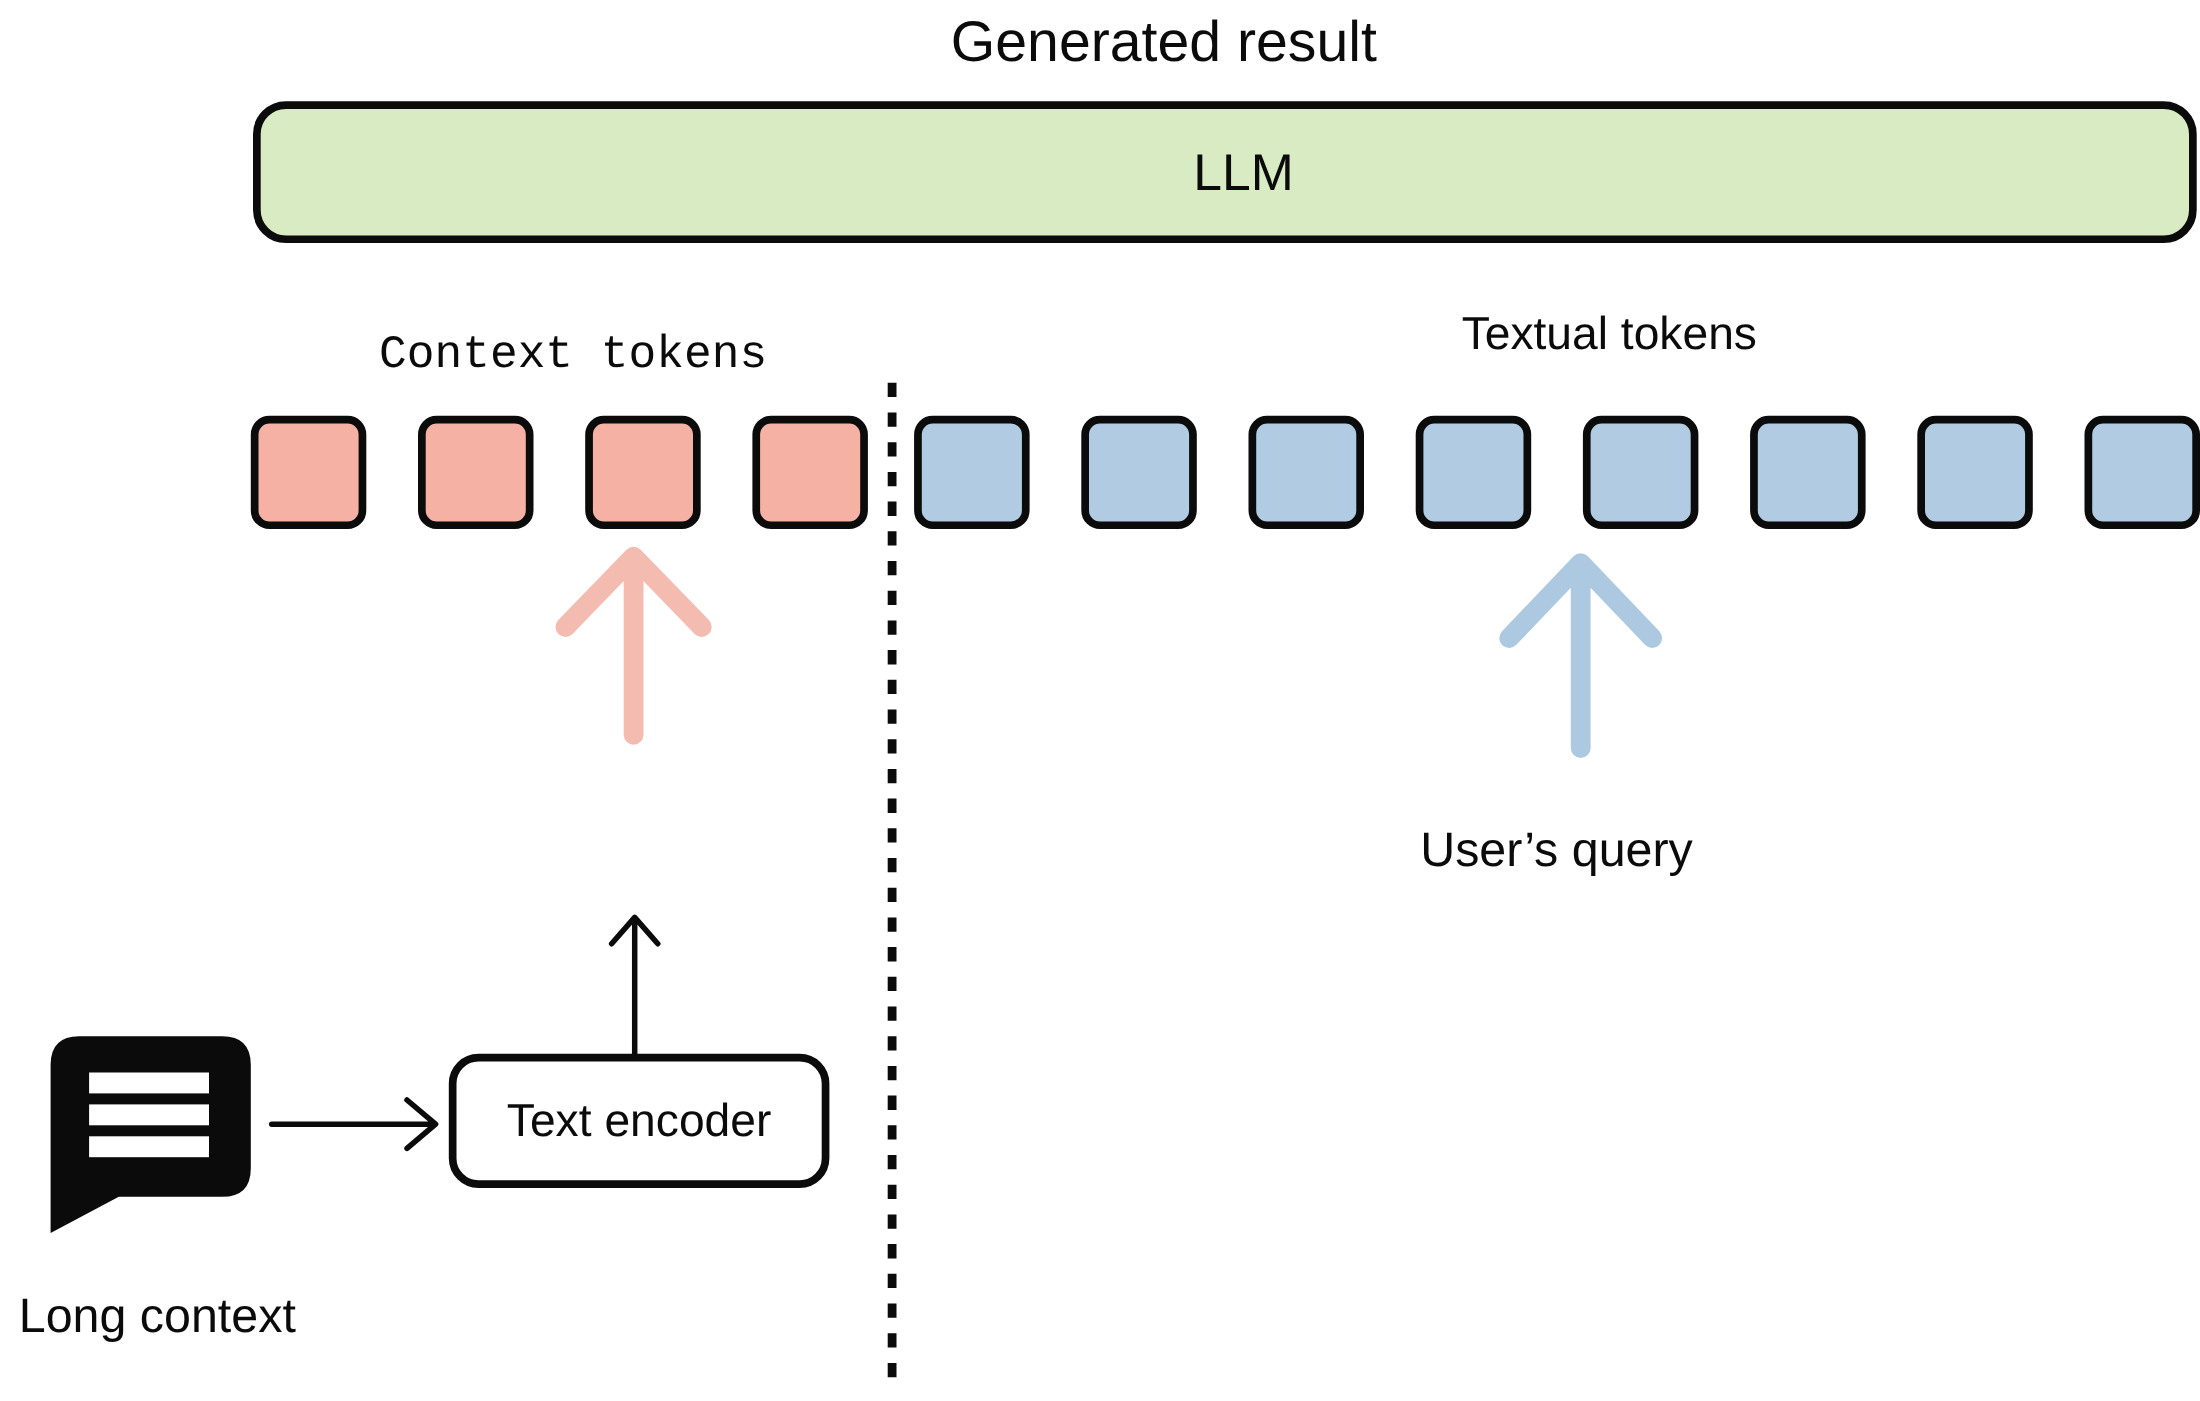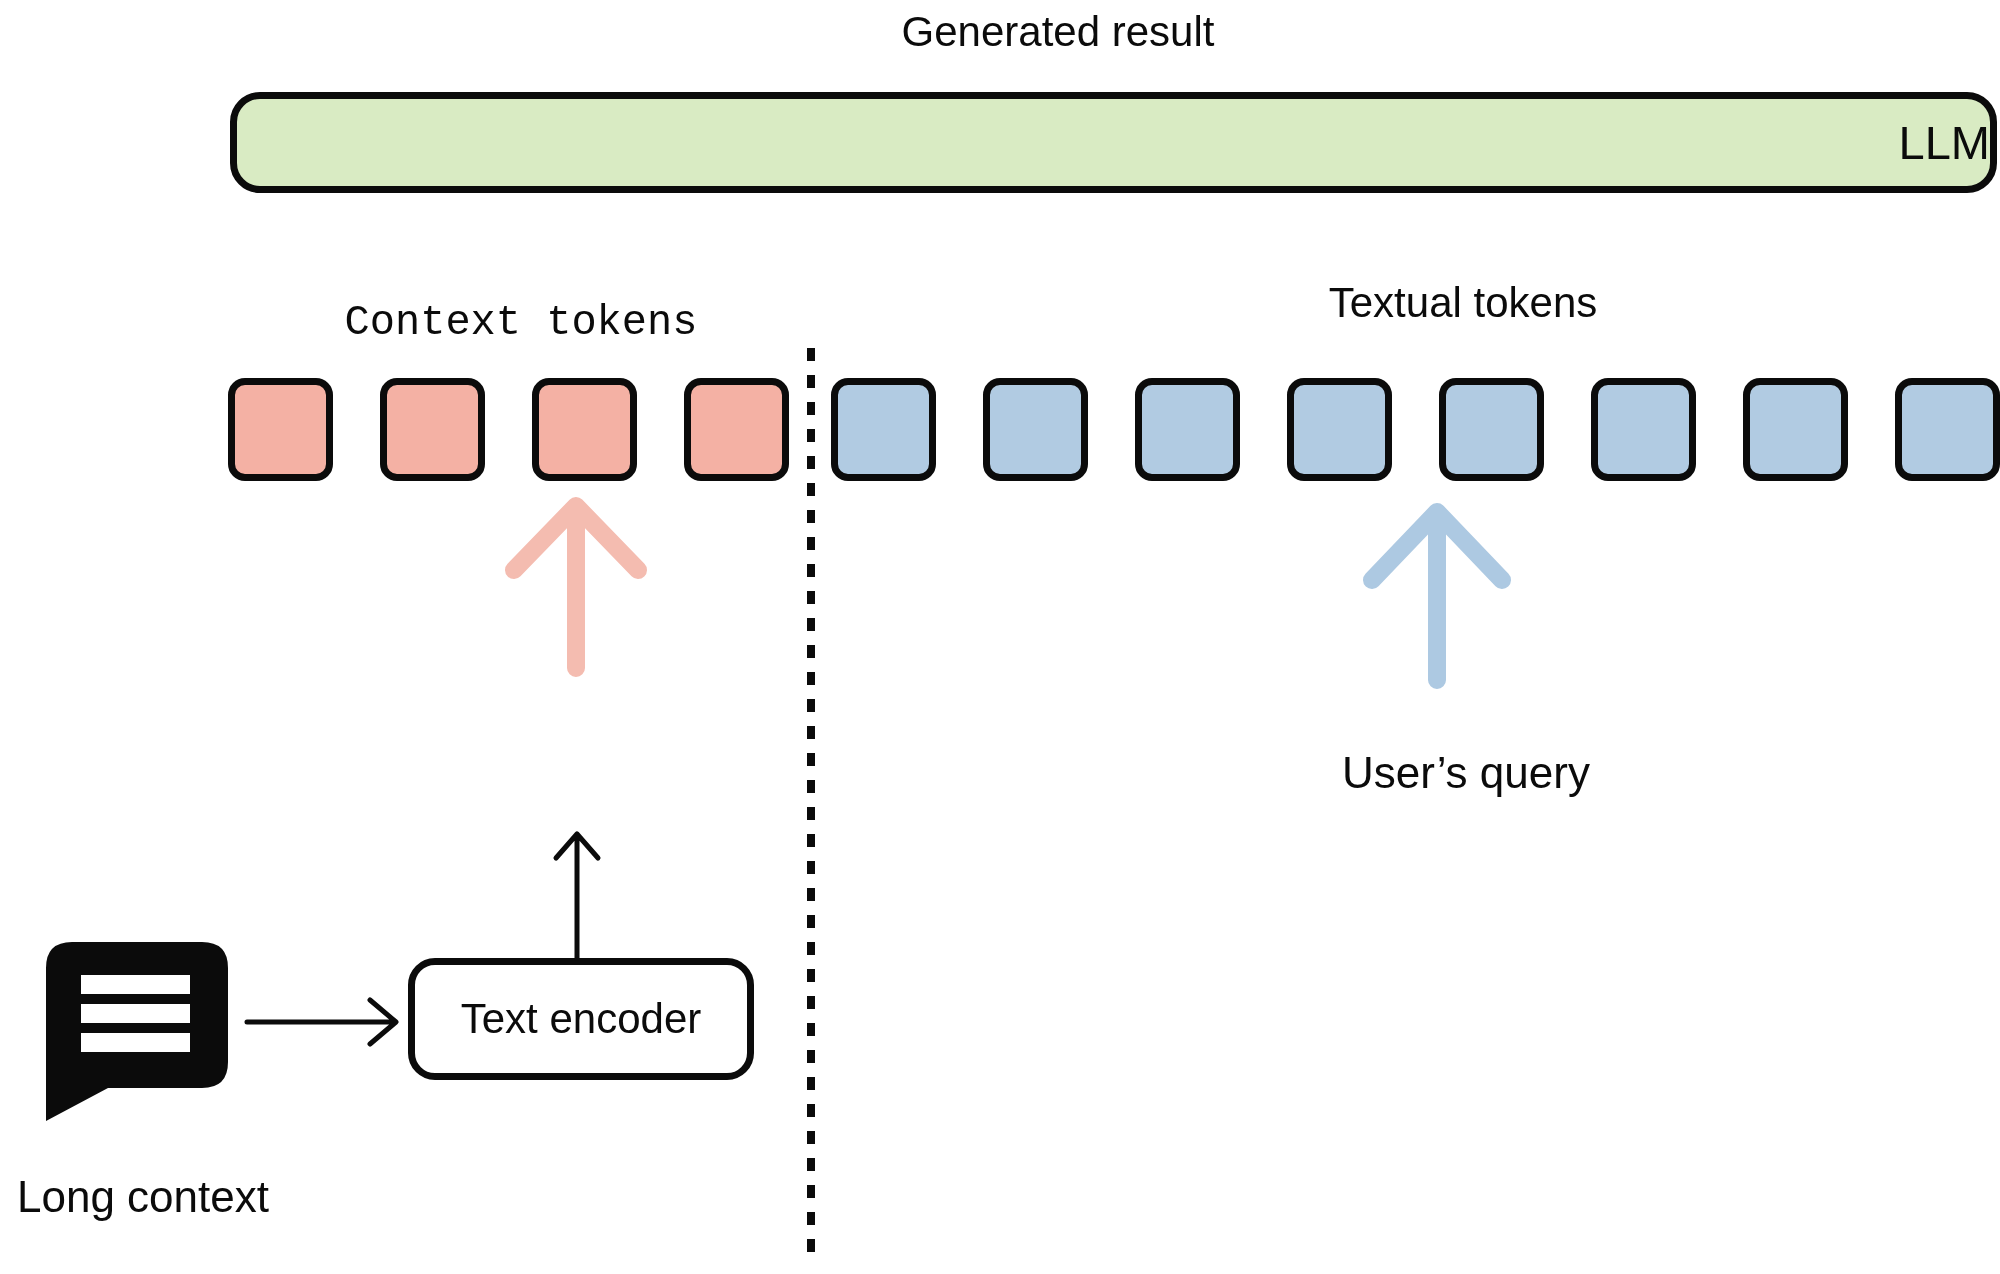--- a/index.html
+++ b/index.html
@@ -17,33 +17,33 @@
     overflow: hidden;
   }
   .label {
     position: absolute;
     white-space: nowrap;
     font-weight: 500;
     color: var(--ink, #0b0b0b);
   }
   .label.centered { transform: translateX(-50%); }
 
-  .title { font-size: 42px; }
+  .title { font-size: 52px; }
   .group-label { font-size: 42px; }
   .bottom-label { font-size: 44px; }
 
   .llm-box {
     position: absolute;
     left: 230px; top: 92px;
-    width: 1767px; height: 101px;
+    width: 1767px; height: 129px;
     background: var(--green, #d9ebc3);
     border: 7px solid var(--ink, #000);
     border-radius: 30px;
     box-sizing: border-box;
-    display: flex; align-items: center; justify-content: flex-end;
+    display: flex; align-items: center; justify-content: center;
     font-size: 47px; font-weight: 500; padding-left: 34px;
   }
 
   .token-row {
     position: absolute;
     top: 378px;
     display: flex;
     gap: 47px;
   }
   .token-row.context { left: 228px; }
@@ -112,21 +112,21 @@
       <div class="token textual"></div>
       <div class="token textual"></div>
       <div class="token textual"></div>
     </div>
 
   <div class="node-box text-encoder">
     <span>Text encoder</span>
   </div>
 
   <div class="label bottom-label centered" style="left:143px; top:1172px;">Long context</div>
-  <div class="label bottom-label centered" style="left:1466px; top:748px;">User’s query</div>
+  <div class="label bottom-label centered" style="left:1415px; top:748px;">User’s query</div>
 
   <svg class="overlay" viewBox="0 0 2000 1274">
 
     <line class="divider" x1="811" y1="348" x2="811" y2="1258" stroke-dasharray="13 14"></line>
 
     <path class="big-arrow pink" d="M514 570 L576 506 L638 570 M576 512 L576 668"></path>
 
     <path class="big-arrow blue" d="M1372 580 L1437 512 L1502 580 M1437 518 L1437 680"></path>
 
     <path class="thin-arrow" d="M577 958 L577 836 M556 858 L577 834 L598 858"></path>

